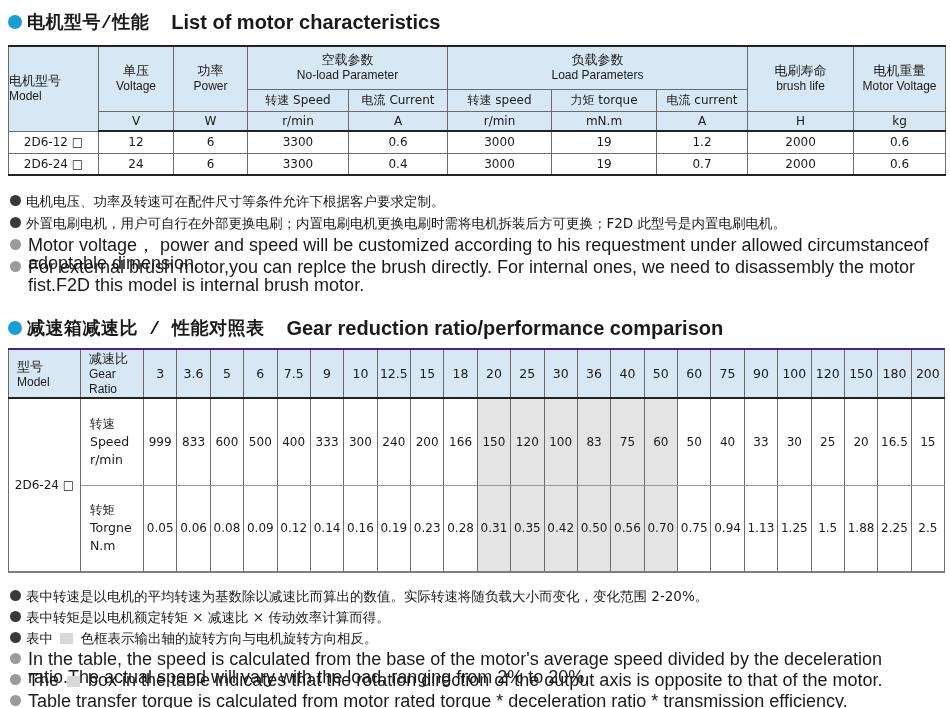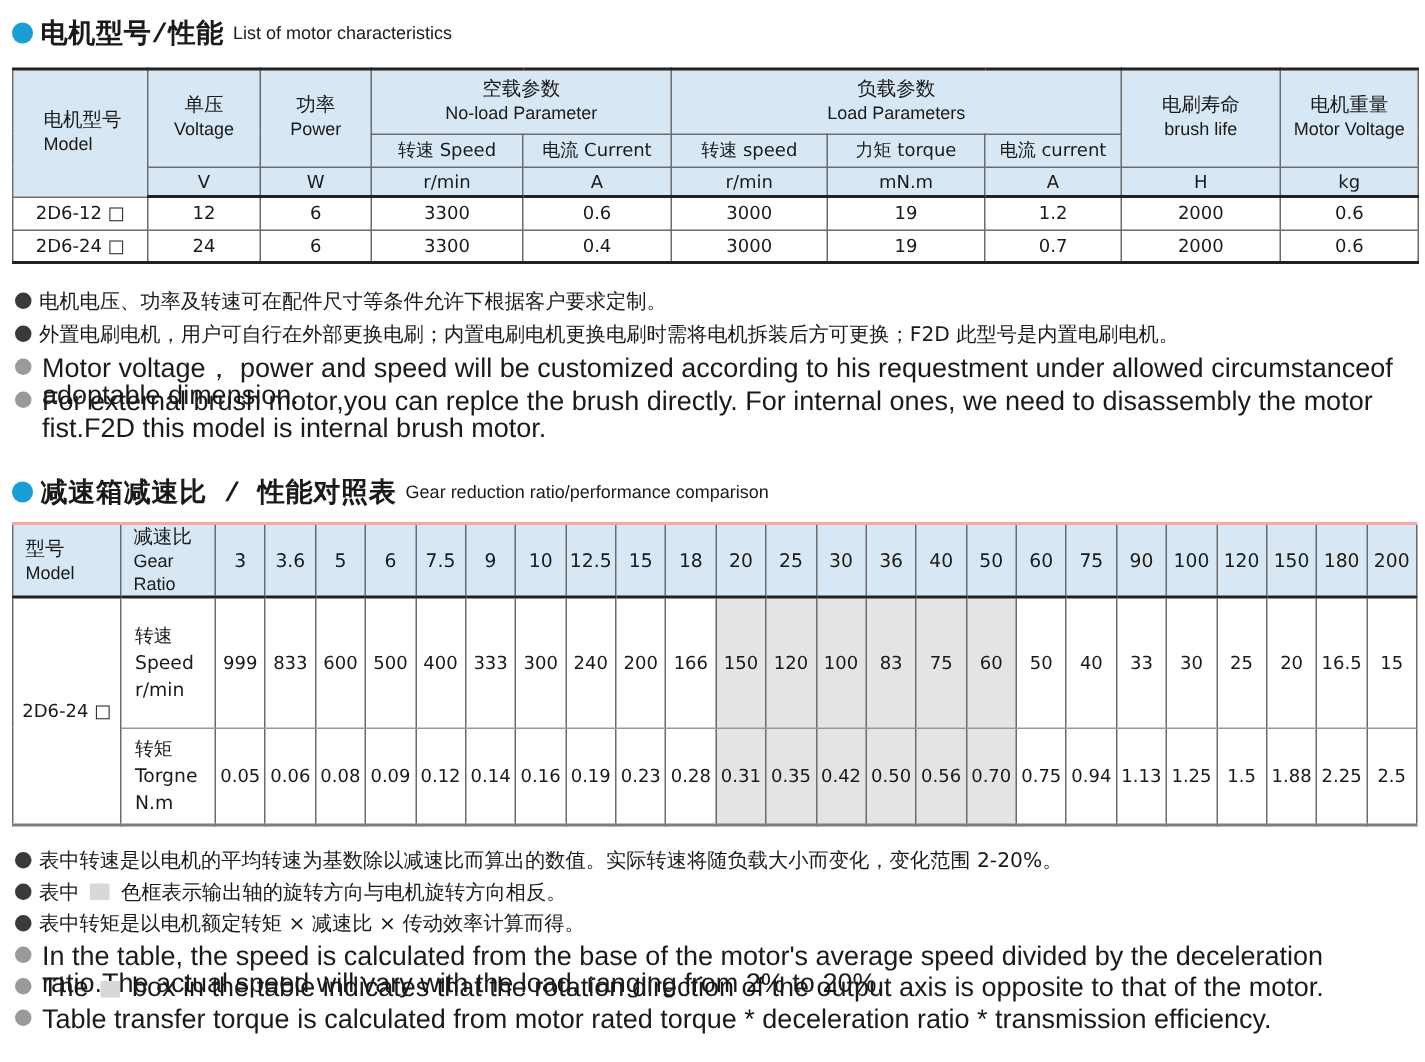--- a/index.html
+++ b/index.html
@@ -8,49 +8,49 @@
     width:950px; height:708px; overflow:hidden;
     font-family:"DejaVu Sans", sans-serif;
     color:#1a1a1a;
   }
   .page { width:950px; height:708px; padding:10px 5px 0 8px; }
 
   
   .sec-title { display:flex; align-items:center; height:24px; }
   .sec-bullet { width:14px; height:14px; border-radius:50%; background:#1a9cd5; flex:0 0 auto; margin-right:5px; }
   .sec-title .zh { font-size:18px; font-weight:bold; letter-spacing:0.5px;font-family:Liberation Mono, monospace; }
-  .sec-title .en { font-size:12px; font-weight:normal; margin-left:6px; font-family:"Liberation Sans", sans-serif; }
+  .sec-title .en { font-size:20px; font-weight:bold; margin-left:22px; font-family:"Liberation Sans", sans-serif; }
 
   
   table { border-collapse:collapse; table-layout:fixed; width:937px; }
   th, td { border:1px solid #6b6b6b; text-align:center; vertical-align:middle; font-weight:normal; }
   .blue { background:#d7e7f3; }
   .shade { background:#e4e4e4; }
 
   
   table.motor { margin-top:11px; border-top:2px solid #222; border-bottom:2px solid #222; }
   table.motor th, table.motor td { font-size:12px; }
   table.motor .zh { display:block; font-size:13px; line-height:16px; }
   table.motor .en { display:block; font-size:12px; line-height:15px; font-family:"Liberation Sans", sans-serif; }
   table.motor tr.rA { height:43px; }
   table.motor tr.rB { height:22px; }
   table.motor tr.rU { height:20px; }
   table.motor tr.rD { height:22px; }
-  table.motor .model-h { text-align:left; padding-left:20px; }
+  table.motor .model-h { text-align:left; padding-left:0; }
   table.motor tr.rU td { border-bottom:2px solid #222; }
   table.motor td.model-cell { }
 
   
-  table.gear { margin-top:8px; border-top:2px solid #fca5a5; border-bottom:2px solid #7d7d7d; }
+  table.gear { margin-top:8px; border-top:2px solid #4c1d95; border-bottom:2px solid #7d7d7d; }
   table.gear th { font-size:12.5px; }
   table.gear td { font-size:12px; }
   table.gear tr.gH { height:43px; }
   table.gear tr.gH th { border-bottom:2px solid #222; }
   table.gear tr.gS { height:87px; }
-  table.gear tr.gT { height:65px; }
+  table.gear tr.gT { height:87px; }
   table.gear tr.gS td { border-bottom:1px solid #999;margin-left:11px; }
   table.gear .left-h { text-align:left; padding-left:8px; }
   table.gear .zh { display:block; font-size:13px; line-height:17px; }
   table.gear .en { display:block; font-size:12px; line-height:15px; font-family:"Liberation Sans", sans-serif; }
   table.gear .lbl { text-align:left; padding-left:9px; font-size:12.5px; line-height:18px; }
   table.gear .lbl span { display:block; }
 
   
   .notes { margin-left:2px; }
   .notes.motor-n { margin-top:16px; }
@@ -301,26 +301,26 @@
   </tbody>
     </table>
 
   <div class="notes gear-n">
       <div class="note zh">
         <span class="bullet"></span>
         <span class="note-text">表中转速是以电机的平均转速为基数除以减速比而算出的数值。实际转速将随负载大小而变化，变化范围 2-20%。</span>
       </div>
       <div class="note zh">
         <span class="bullet"></span>
+        <span class="note-text">表中转矩是以电机额定转矩 × 减速比 × 传动效率计算而得。</span>
+      </div>
+      <div class="note zh">
+        <span class="bullet"></span>
         <span class="note-text">表中 <span class="inline-box"></span> 色框表示输出轴的旋转方向与电机旋转方向相反。</span>
       </div>
-      <div class="note zh">
-        <span class="bullet"></span>
-        <span class="note-text">表中转矩是以电机额定转矩 × 减速比 × 传动效率计算而得。</span>
-      </div>
       <div class="note en">
         <span class="bullet"></span>
         <span class="note-text">In the table, the speed is calculated from the base of the motor's average speed  divided by the deceleration ratio.The actual speed will vary with the load, ranging from 2% to 20%.</span>
       </div>
       <div class="note en">
         <span class="bullet"></span>
         <span class="note-text">The <span class="inline-box"></span> box in the table indicates that the rotation direction of the output axis is opposite to that of the motor.</span>
       </div>
       <div class="note en">
         <span class="bullet"></span>

